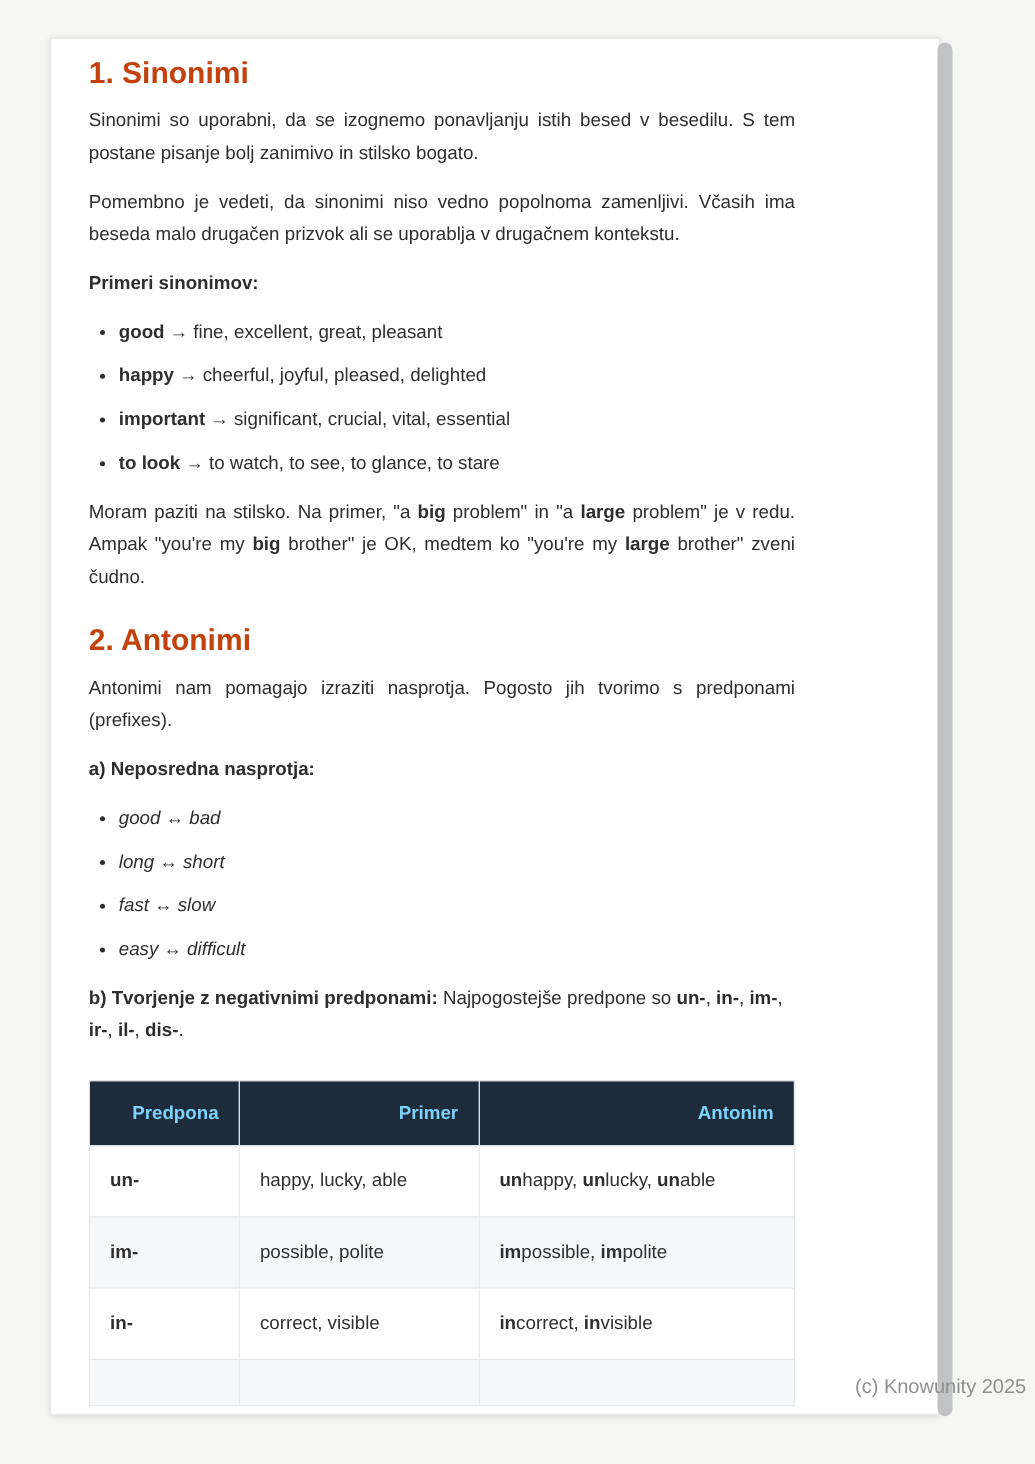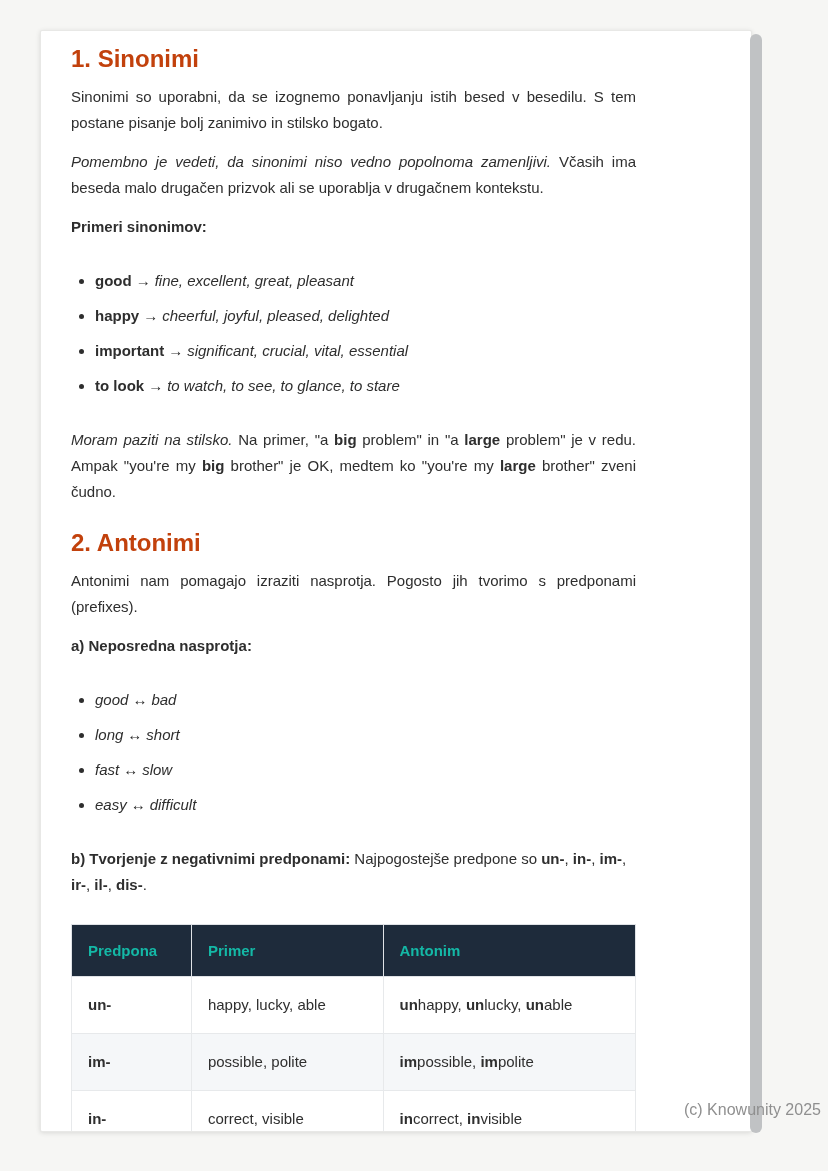--- a/index.html
+++ b/index.html
@@ -9,29 +9,29 @@
     position:absolute; left:40px; top:30px; width:712px; height:1102px;
     background:#ffffff; border:1px solid #e8e8e6; box-shadow:0 1px 5px rgba(0,0,0,.12);
     padding:14px 0 0 30px; box-sizing:border-box; overflow:hidden; border-radius:2px;
   }
   .content{width:565px; color:#2e2e2e; font-size:15px; line-height:26px;}
   h2{font-size:24px; line-height:24px; color:#c2410c; margin:26px 0 12px 0; font-weight:700;}
   h2.first{margin-top:2px;}
   p{margin:13px 0;}
   .just{text-align:justify;}
   .b{font-weight:700;}
-  .i{font-style:italic;}
+  .i{}
   .label{font-weight:700;}
-  ul{margin:28px 0; padding-left:24px;}
+  ul{margin:13px 0; padding-left:24px;}
   li{margin:9px 0;}
   li.opp{font-style:italic;}
   .sep{margin:0 4px;}
   table{border-collapse:collapse; width:565px; margin-top:26px; font-size:15px;}
   th{
-    background:#1e2b3b; color:#14b8a6; text-align:left; font-weight:700;
+    background:#1e2b3b; color:#7dd3fc; text-align:right; font-weight:700;
     padding:16px 16px; border:1px solid #dfe2e6; line-height:19px;
   }
   td{
     padding:18px 16px; border:1px solid #e7e9eb; color:#2f2f2f; line-height:20px;
     vertical-align:middle; background:#ffffff;
   }
   tbody tr:nth-child(even) td{background:#f5f7f9;}
   td.prefix{font-weight:700;}
   col.c1{width:120px;} col.c2{width:192px;} col.c3{width:253px;}
   .scrollbar{

